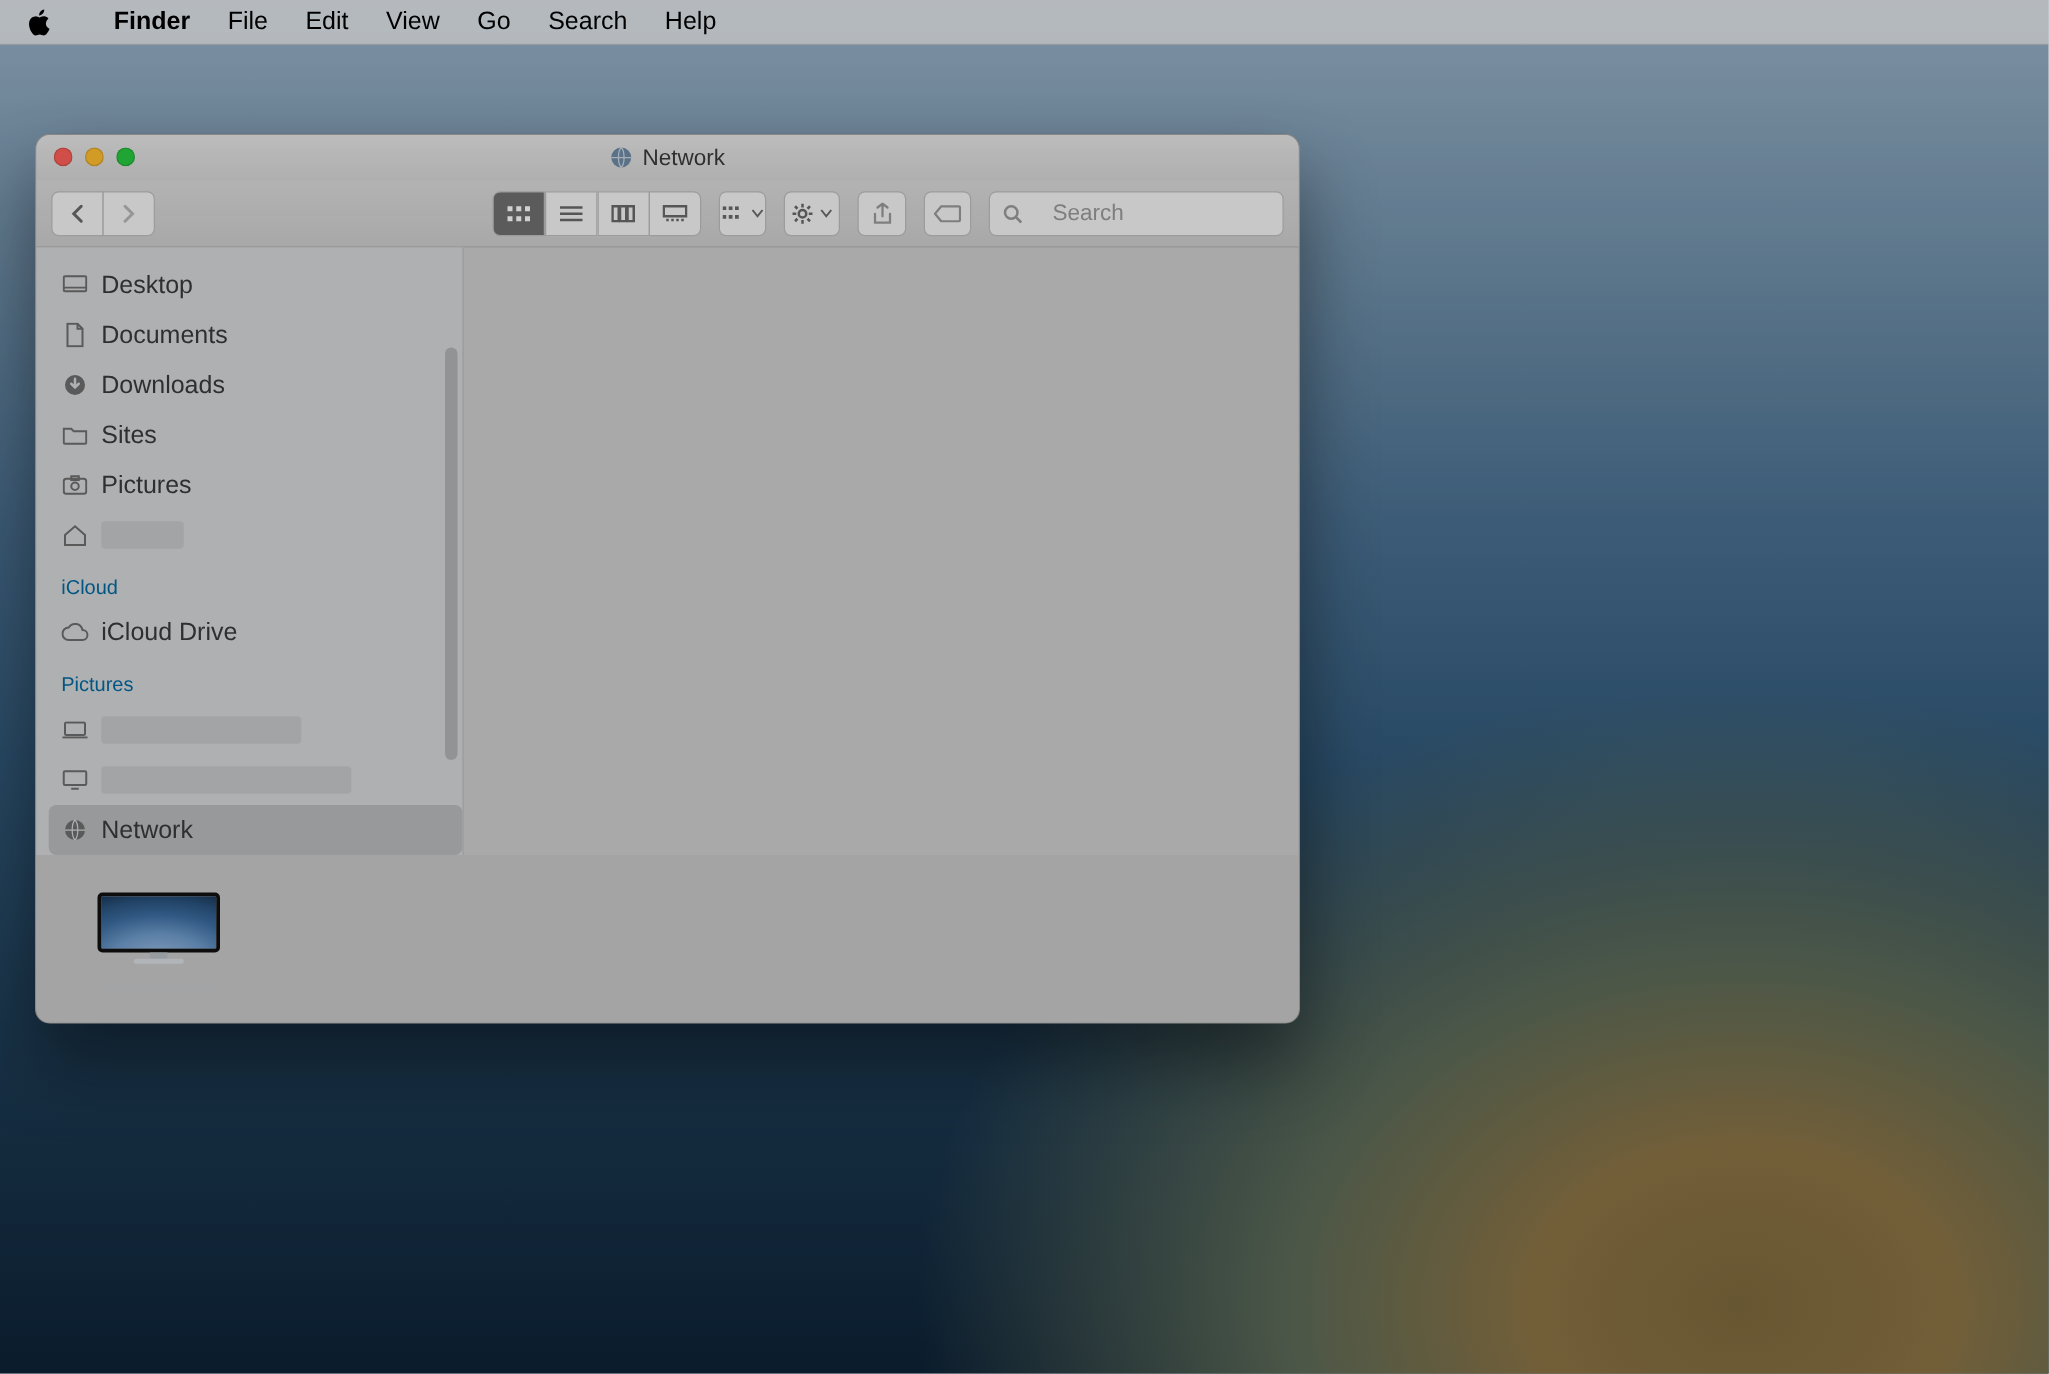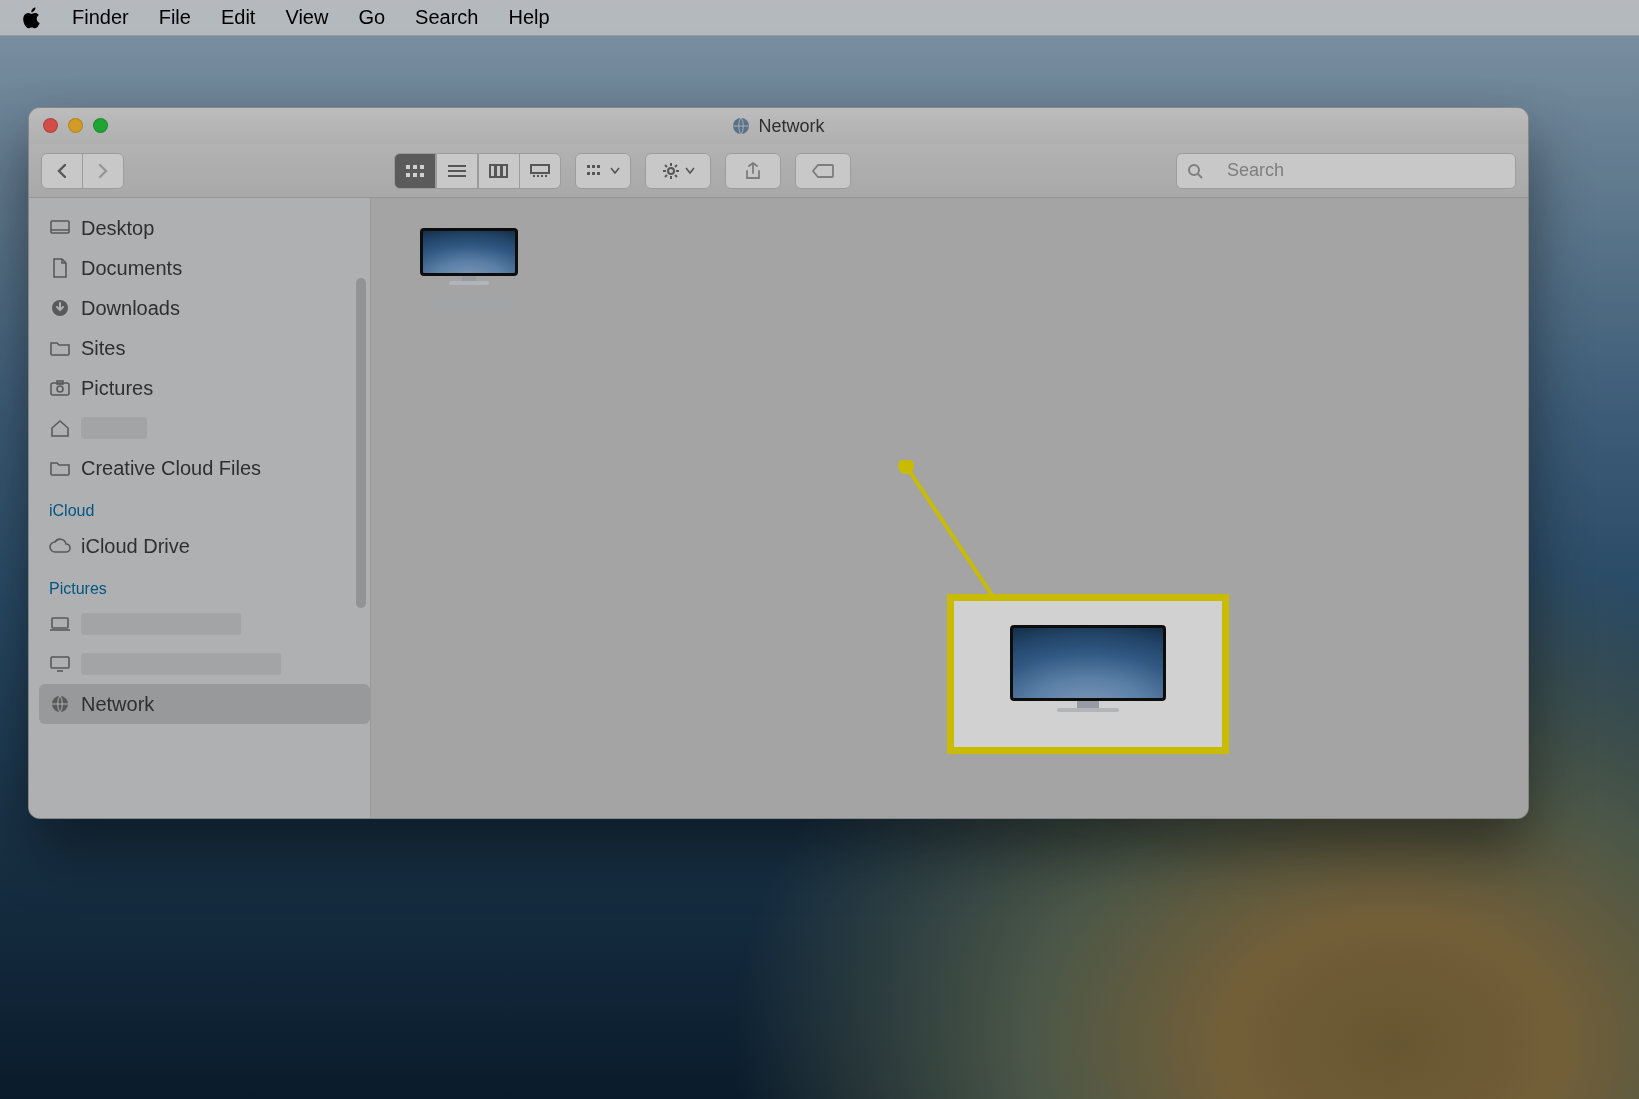--- a/index.html
+++ b/index.html
@@ -19,25 +19,25 @@
     .dim { position:absolute; inset:0; background:rgba(0,0,0,0.18); pointer-events:none; }
 
     
     .menubar {
       position:absolute; top:0; left:0; right:0; height:36px;
       display:flex; align-items:center; gap:30px; padding:0 22px;
       background:rgba(235,237,239,0.82); border-bottom:1px solid rgba(0,0,0,0.15);
       font-size:20px; color:#000;
     }
     .menubar .apple { font-size:22px; }
-    .menubar .app-name { font-weight:400; }
+    .menubar .app-name { font-weight:700;margin-left:19px; }
 
     
     .window {
-      position:absolute; left:28px; top:107px; width:1501px; height:712px;
+      position:absolute; left:28px; top:107px; width:1012px; height:712px;
       background:#cfcfcf; border-radius:12px; box-shadow:0 30px 60px rgba(0,0,0,0.45);
       overflow:hidden; border:1px solid rgba(0,0,0,0.2);
     }
     .titlebar {
       height:36px; display:flex; align-items:center; justify-content:center;
       background:linear-gradient(#e6e6e6,#d6d6d6); position:relative;
     }
     .traffic { position:absolute; left:14px; top:10px; display:flex; gap:10px; }
     .dot { width:15px; height:15px; border-radius:50%; border:1px solid rgba(0,0,0,0.15); }
     .dot.red{background:#ff5f57}.dot.yellow{background:#ffbd2e}.dot.green{background:#28c940}
@@ -55,21 +55,21 @@
     .segbtn:first-child{ border-radius:6px 0 0 6px; }
     .segbtn:last-child{ border-radius:0 6px 6px 0; margin-left:-1px; }
     .viewseg { display:flex; margin-left: 256px; }
     .viewseg .segbtn:first-child { background:#6f6f6f; color:#fff; }
     .single { width:56px; height:36px; border:1px solid #bfbfbf; border-radius:6px; background:#f4f4f4;
       display:flex; align-items:center; justify-content:center; color:#6a6a6a; gap:5px; }
     .gear { width:66px; }
     .search { margin-left:auto; width:340px; height:36px; border:1px solid #bfbfbf; border-radius:6px;
       background:#f4f4f4; display:flex; align-items:center; color:#9a9a9a; padding:0 10px; gap:24px; }
 
-    .body { position:absolute; top:90px; bottom:0; left:0; right:0; display:flex; }
+    .body { position:absolute; top:90px; bottom:0; left:0; right:0; display:flex;flex-direction:column; }
     .sidebar { width:342px; background:#d5d7d9; border-right:1px solid #bcbcbc; padding:10px 0 0 10px; overflow:hidden; position:relative; }
     .sideitem { display:flex; align-items:center; gap:10px; height:40px; color:#3a3a3a; font-size:20px; padding-left:10px; border-radius:6px; }
     .sideitem .ic { width:22px; height:22px; display:flex; align-items:center; justify-content:center; color:#6e6e6e; }
     .sidegroup { font-size:16px; color:#0369a1; padding:14px 10px 6px; }
     .sideitem.sel { background:#b9bbbd; }
     .blur { background:#c7c9cb; color:transparent; border-radius:3px; }
     .scrollbar { position:absolute; right:4px; top:80px; width:10px; height:330px; background:#b2b4b6; border-radius:5px; }
 
     .content { flex:1; background:#c9c9c9; position:relative; }
     .netitem { position:absolute; left:18px; top:30px; width:160px; text-align:center; }
@@ -302,28 +302,20 @@
             <span>Pictures</span>
           </div>
         <div class="sideitem">
             <span class="ic">
               <svg width="20" height="18" viewBox="0 0 20 18">
                 <path d="M2 9 10 2l8 7v8H2z" fill="none" stroke="#6e6e6e" stroke-width="1.6"></path>
               </svg>
             </span>
             <span class="blur" style="width:66px;height:22px;display:inline-block"></span>
           </div>
-        <div class="sideitem">
-            <span class="ic">
-              <svg width="20" height="16" viewBox="0 0 20 16">
-                <path d="M1 3h6l2 2h10v9a1 1 0 0 1-1 1H2a1 1 0 0 1-1-1z" fill="none" stroke="#6e6e6e" stroke-width="1.6"></path>
-              </svg>
-            </span>
-            <span>Creative Cloud Files</span>
-          </div>
 
         <div class="sidegroup">iCloud</div>
         <div class="sideitem">
             <span class="ic">
               <svg width="22" height="16" viewBox="0 0 22 16">
                 <path d="M6 14a5 5 0 0 1 0-10 6 6 0 0 1 11 2 4 4 0 0 1 0 8z" fill="none" stroke="#6e6e6e" stroke-width="1.6"></path>
               </svg>
             </span>
             <span>iCloud Drive</span>
           </div>

